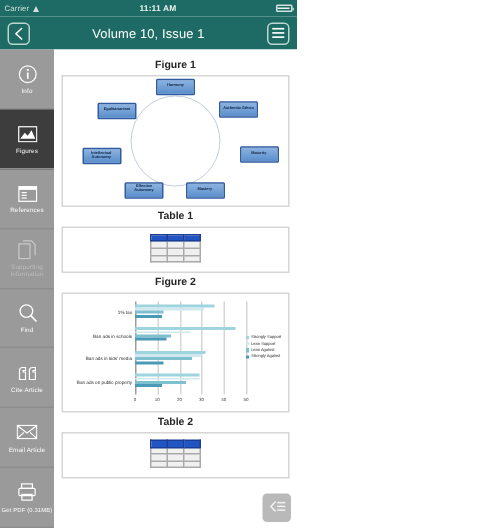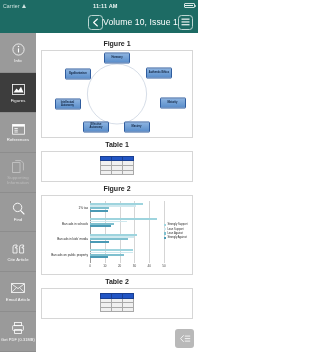--- a/index.html
+++ b/index.html
@@ -20,21 +20,21 @@
     border-bottom:4px solid #cfe2df; }
   .battery { width:11px; height:4.5px; border:.6px solid #cfe2df; border-radius:1px;
              position:relative; }
   .battery:after{ content:""; position:absolute; right:-1.6px; top:1.2px;
              width:1px; height:2px; background:#cfe2df; border-radius:0 1px 1px 0;}
   .battery i { display:block; position:absolute; left:.5px; top:.5px; bottom:.5px;
              width:85%; background:#eaf3f1; }
 
   
   .navbar { height:22px; background:#1d6b64; display:flex; align-items:center;
-            justify-content:flex-end; padding:0 5px; }
+            justify-content:space-between; padding:0 5px; }
   .nav-title { color:#ffffff; font-size:8.6px; font-weight:normal;
                letter-spacing:.1px; white-space:nowrap; }
   .nav-btn { width:15px; height:15px; border:1px solid #bcd6d2; border-radius:3.5px;
              display:flex; align-items:center; justify-content:center;
              color:#ffffff; }
   .nav-btn svg { display:block; }
 
   
   .body { position:absolute; top:33px; left:0; right:0; bottom:0; display:flex; }
 

